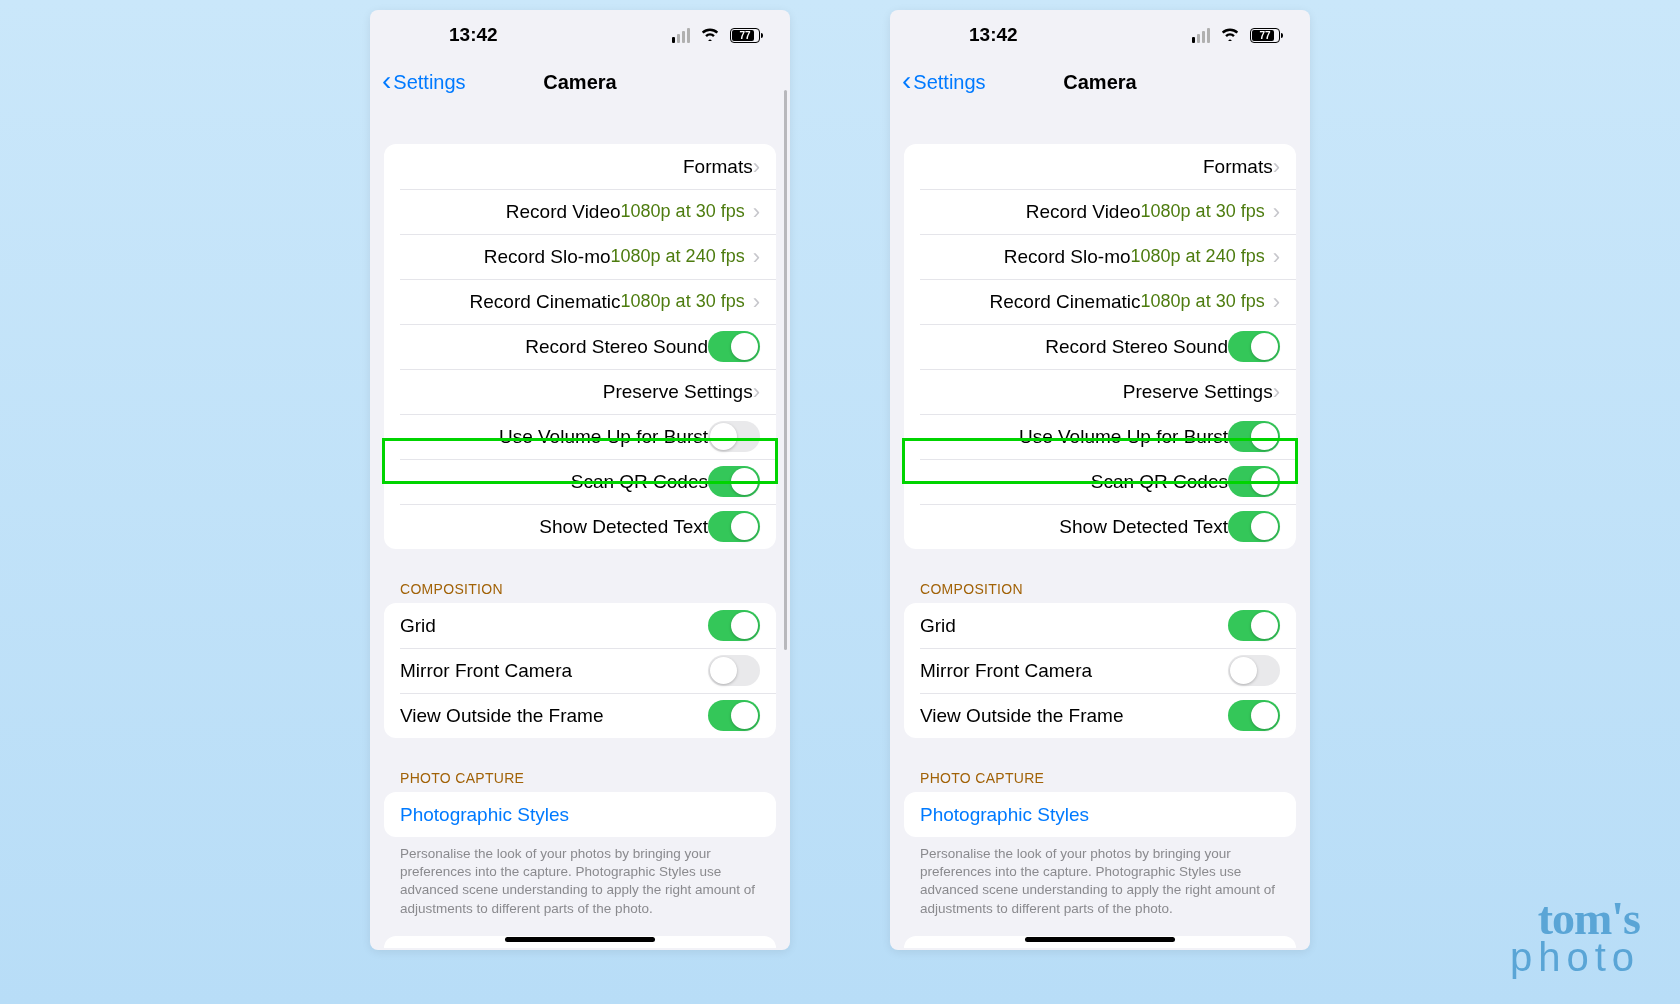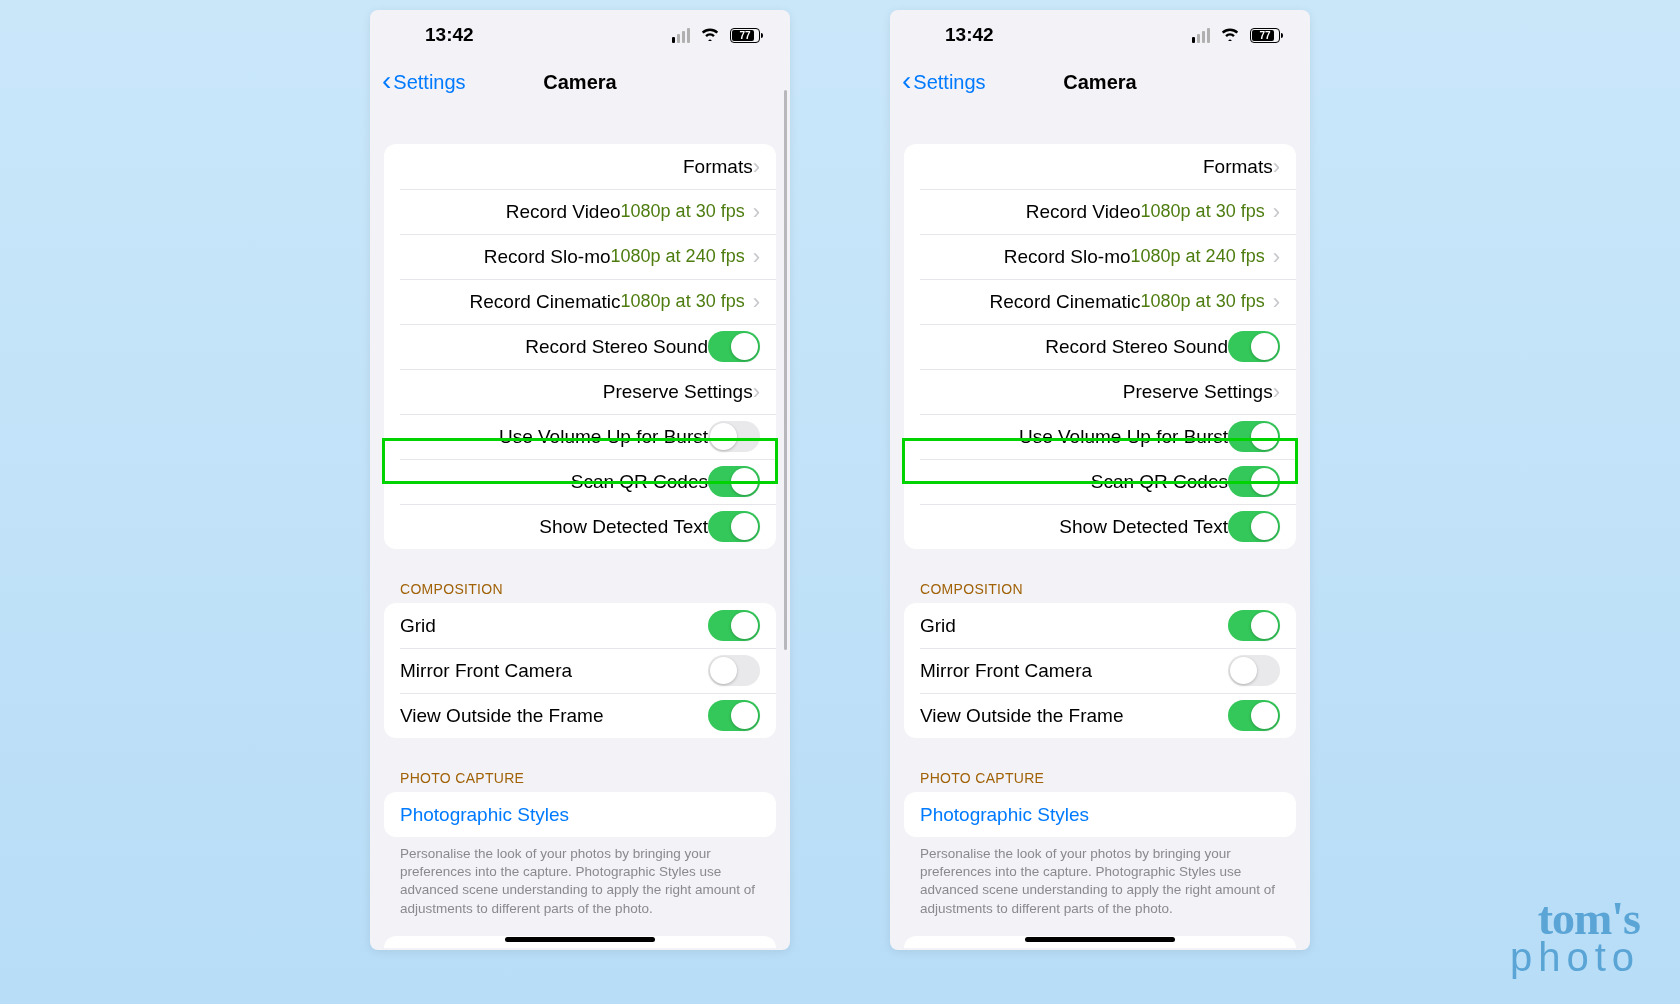--- a/index.html
+++ b/index.html
@@ -28,20 +28,21 @@
   }
   .status-bar {
     height: 50px;
     display: flex;
     align-items: center;
     justify-content: space-between;
     padding: 0 30px 0 55px;
     font-size: 19px;
     font-weight: 600;
     color: #000;
+    margin-left: 24px;
   }
   .status-icons { display: flex; align-items: center; gap: 10px; }
   .signal { display: flex; align-items: flex-end; gap: 1.5px; }
   .signal span { width: 3.5px; background:#b0b0b0; border-radius:1px; }
   .signal span:nth-child(1){height:6px;background:#000;}
   .signal span:nth-child(2){height:9px;}
   .signal span:nth-child(3){height:12px;}
   .signal span:nth-child(4){height:15px;}
   .wifi-ic { font-size:18px; line-height:1; }
   .battery { width:30px; height:15px; border:1.5px solid #000; border-radius:4px; position:relative; display:flex; align-items:center; justify-content:center; font-size:10px; font-weight:700; color:#fff; }

